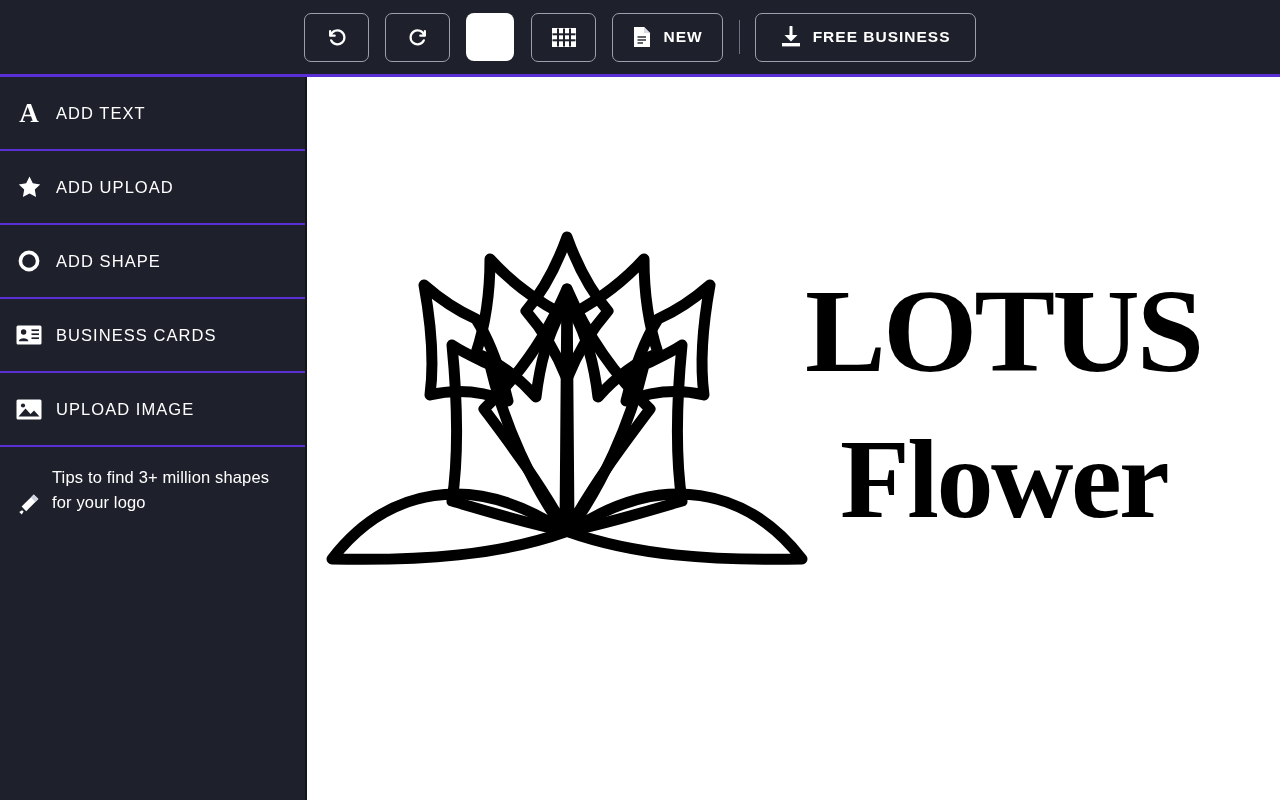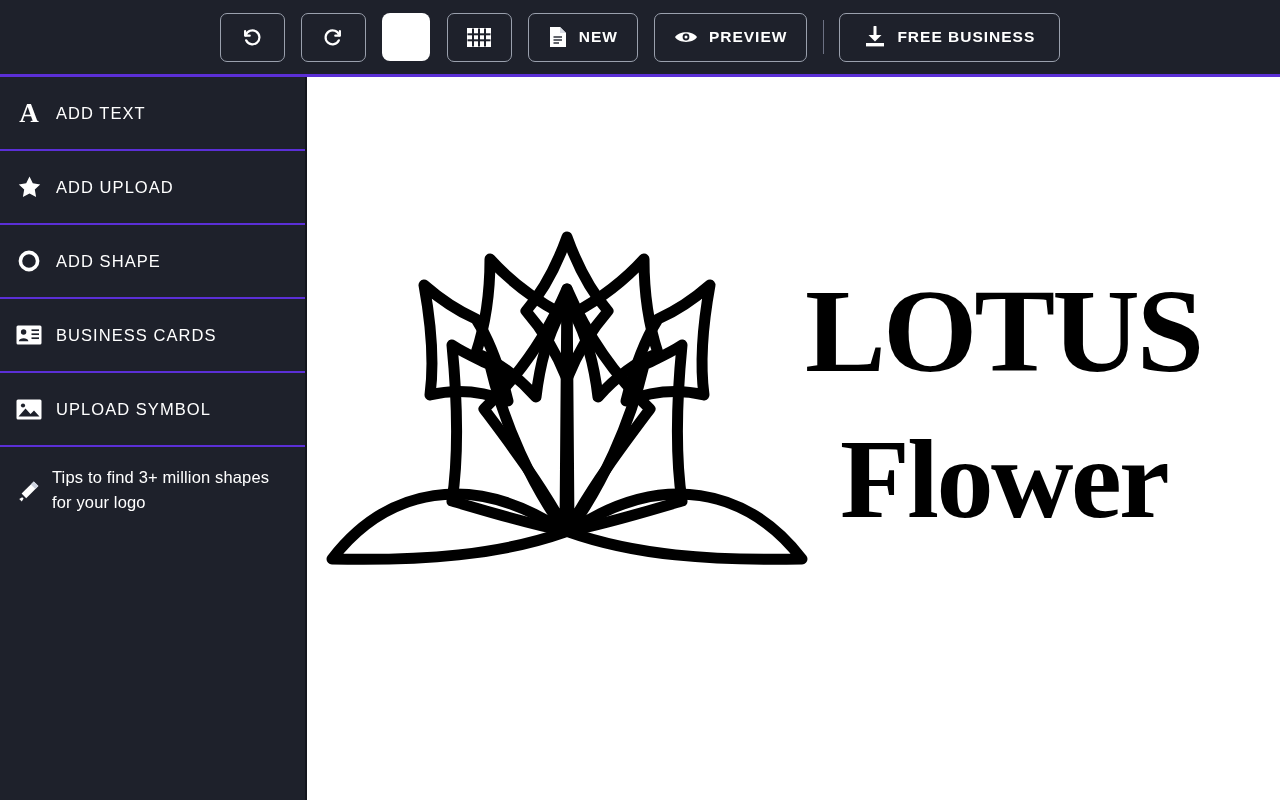--- a/index.html
+++ b/index.html
@@ -122,21 +122,21 @@
     font-family: "Liberation Serif", serif;
     font-size: 27px;
     font-weight: 700;
     line-height: 1;
     color: #ffffff;
   }
 
   #tips-item {
     border-bottom: none;
     height: auto;
-    align-items: center;
+    align-items: flex-end;
     padding: 18px 20px 0 16px;
     gap: 10px;
   }
   #tips-item .tips-text {
     font-size: 16.5px;
     line-height: 25px;
     letter-spacing: 0.15px;
     color: #ffffff;
     max-width: 232px;
   }
@@ -247,30 +247,20 @@
             <g stroke="#1e212b" stroke-width="1.4">
               <line x1="5.5" y1="11" x2="14" y2="11"></line>
               <line x1="5.5" y1="14" x2="14" y2="14"></line>
               <line x1="5.5" y1="17" x2="11" y2="17"></line>
             </g>
           </svg>
         </span>
         <span class="lbl">NEW</span>
       </button>
 
-      <button class="tb-btn tb-text-btn">
-        <span>
-          <svg width="24" height="16" viewBox="0 0 24 16">
-            <path d="M1 8 C5 1.5 19 1.5 23 8 C19 14.5 5 14.5 1 8 Z" fill="#ffffff"></path>
-            <circle cx="12" cy="8" r="3.4" fill="#1e212b"></circle>
-            <circle cx="12" cy="8" r="1.5" fill="#ffffff"></circle>
-          </svg>
-        </span>
-        <span class="lbl">PREVIEW</span>
-      </button>
 
       <div class="tb-sep"></div>
 
       <button class="tb-btn tb-text-btn tb-download">
         <span>
           <svg width="22" height="22" viewBox="0 0 22 22">
             <path d="M11 1 V11" stroke="#ffffff" stroke-width="3" stroke-linecap="round"></path>
             <path d="M4.5 9 L11 15.5 L17.5 9 Z" fill="#ffffff"></path>
             <rect x="2" y="17" width="18" height="3.4" fill="#ffffff"></rect>
           </svg>
@@ -325,21 +315,21 @@
     </div>
 
     <div class="side-item">
       <span class="ico">
         <svg width="26" height="21" viewBox="0 0 26 21">
           <rect x="0.5" y="0.5" width="25" height="20" rx="1.5" fill="#ffffff"></rect>
           <circle cx="7" cy="6.5" r="2.1" fill="#1e212b"></circle>
           <path d="M2.5 17.5 L9.5 9.5 L14.5 15 L18 11.5 L23.5 17.5 Z" fill="#1e212b"></path>
         </svg>
       </span>
-      <span class="lbl">UPLOAD SYMBOL</span>
+      <span class="lbl">UPLOAD IMAGE</span>
     </div>
 
     <div id="tips-item" class="side-item">
       <span class="ico">
         <svg width="22" height="22" viewBox="0 0 22 22">
           <path d="M15.8 1.4 L20.4 6 L8.2 18.2 L3.6 13.6 Z" fill="#ffffff"></path>
           <path d="M15.8 1.4 L20.4 6 L17.4 9 L12.8 4.4 Z" fill="#cdd2de"></path>
           <path d="M1.2 19 L4.2 17.2 L5.6 18.6 L3.8 21.6 Z" fill="#ffffff"></path>
         </svg>
       </span>

